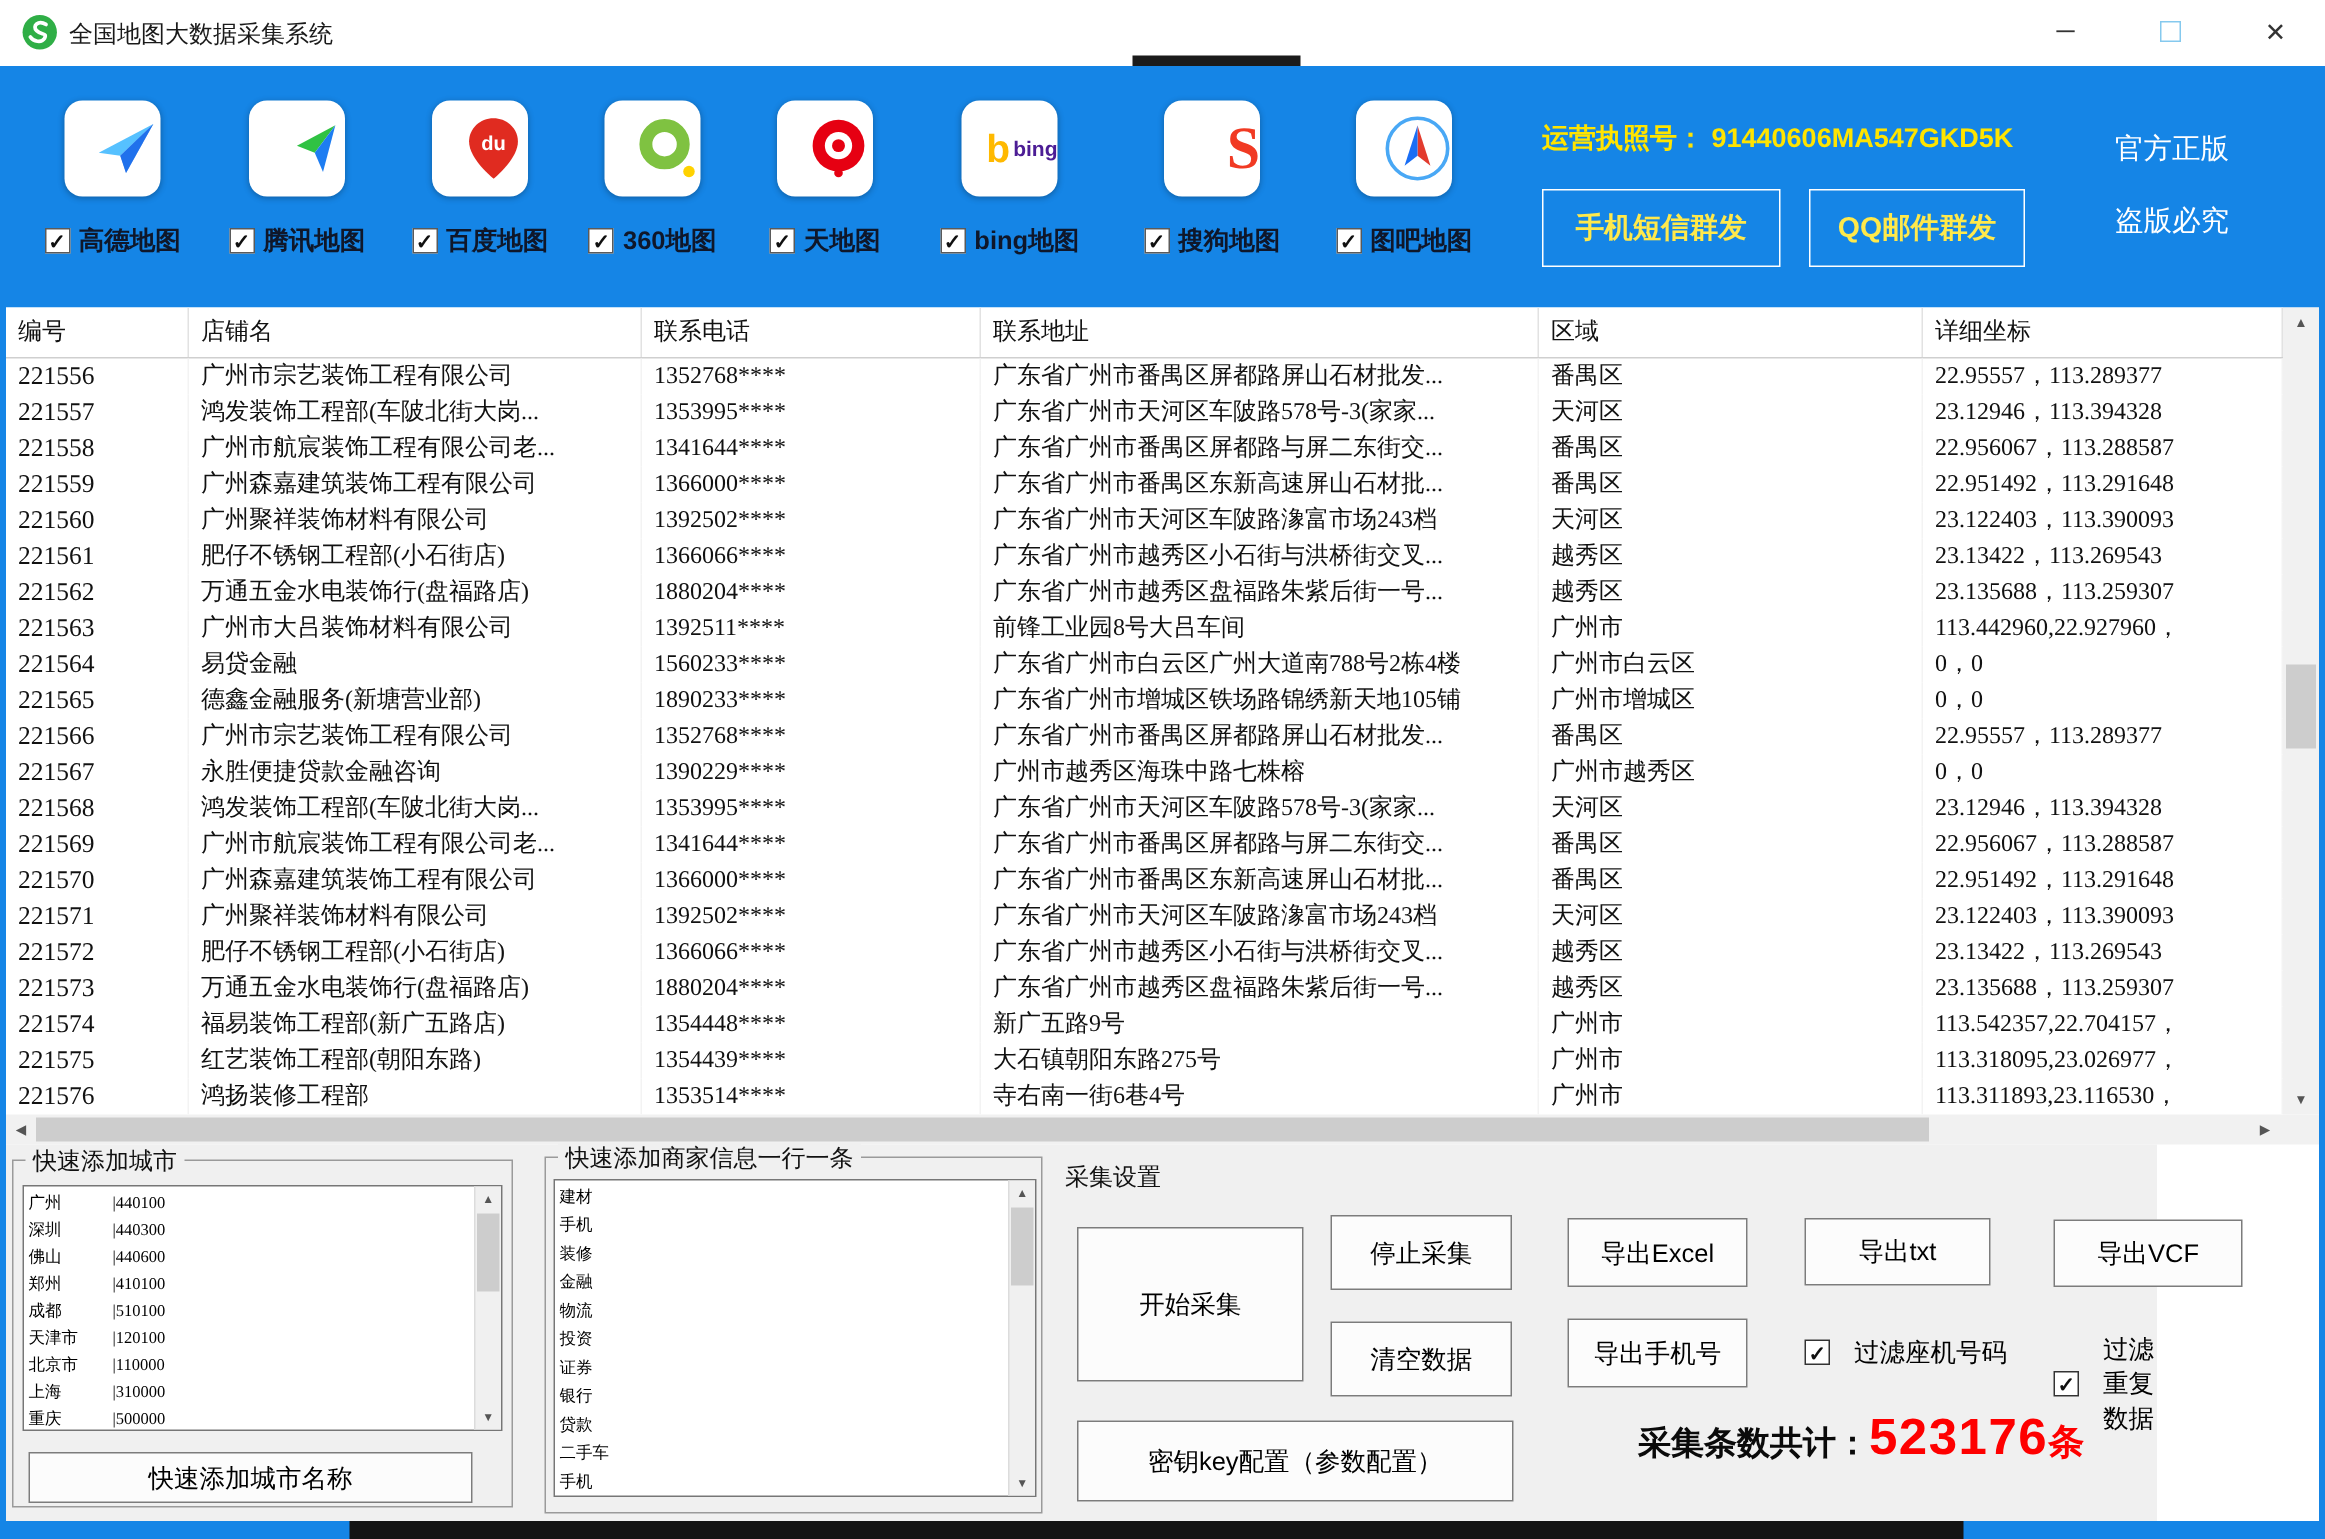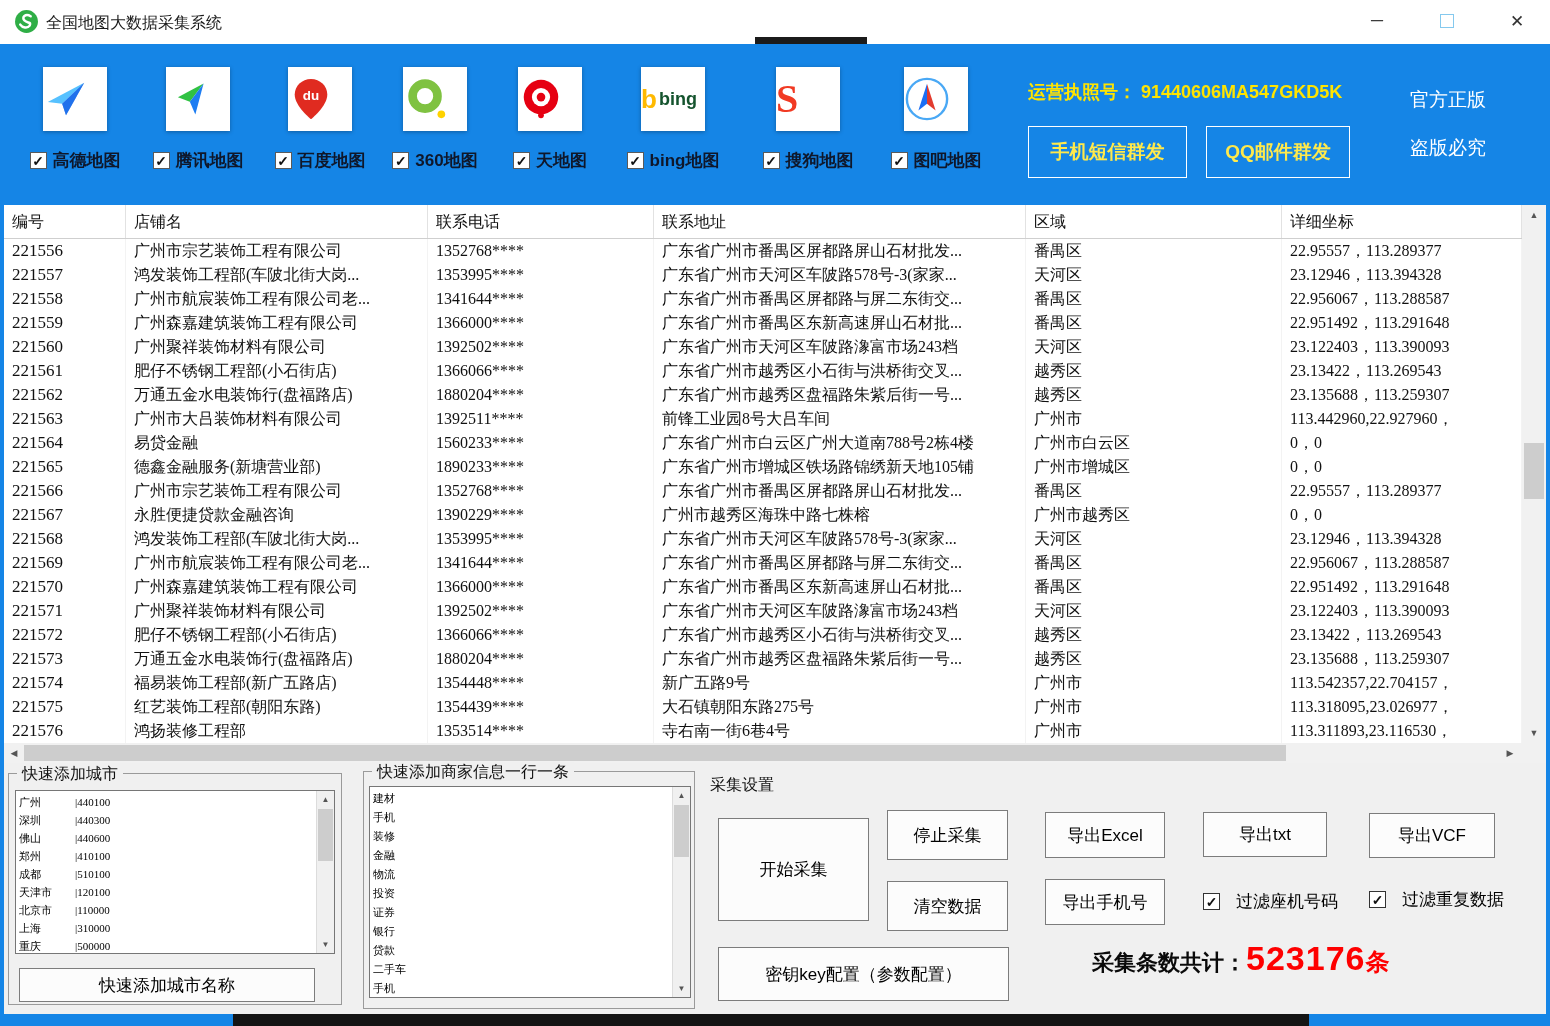--- a/index.html
+++ b/index.html
@@ -12,32 +12,32 @@
   .window-title{position:absolute;left:46px;top:13px;font-size:16px;color:#1a1a1a;white-space:nowrap}
   .win-btn{position:absolute;top:2px;width:46px;height:38px;display:flex;align-items:center;justify-content:center;font-size:17px;color:#333;cursor:pointer}
   .btn-min{right:150px}
   .btn-max{right:80px}
   .btn-close{right:10px}
   .max-box{width:14px;height:14px;border:1px solid #85c9ee}
 
   
   .header{position:absolute;left:0;top:44px;width:1550px;height:161px;background:#1585e6}
   .map-block{position:absolute;top:23px;width:122px;text-align:center}
-  .map-tile{width:64px;height:64px;background:#fff;border-radius:0;margin:0 auto;display:flex;align-items:center;justify-content:flex-start;box-shadow:0 1px 4px rgba(0,0,0,.3);overflow:hidden}
+  .map-tile{width:64px;height:64px;background:#fff;border-radius:12px;margin:0 auto;display:flex;align-items:center;justify-content:flex-end;box-shadow:0 1px 4px rgba(0,0,0,.3);overflow:hidden}
   .map-check{margin-top:18px;display:flex;align-items:center;justify-content:center;gap:6px}
   .cbx{width:17px;height:17px;background:#fff;border:1px solid #5a5a5a;display:inline-flex;align-items:center;justify-content:center;line-height:1;flex:none}
   .cbx.checked::after{content:"✓";font-size:14px;font-weight:bold;color:#101010}
   .map-label{color:#0f172a;font-size:17px;font-weight:bold;white-space:nowrap}
   .license{position:absolute;left:1028px;top:36px;color:#ffe400;font-size:18px;font-weight:bold;white-space:nowrap}
   .hdr-btn{position:absolute;top:82px;height:52px;border:1px solid #fff;background:transparent;color:#ffe94b;font-size:19px;font-weight:bold;display:flex;align-items:center;justify-content:center;cursor:pointer;white-space:nowrap}
   .sms-btn{left:1028px;width:159px}
   .qq-btn{left:1206px;width:144px}
   .official{position:absolute;left:1396px;top:32px;width:104px;text-align:center;color:#fff;font-size:19px;line-height:48px;white-space:nowrap}
   .bing-b{color:#ffb900;font-size:26px;font-weight:bold;margin-right:2px}
-  .bing-word{color:#14532d;font-size:18px;font-weight:bold}
+  .bing-word{color:#4c1d95;font-size:14px;font-weight:bold}
   .sogou-s{color:#f13a23;font-size:40px;font-weight:bold;font-family:"Liberation Serif",serif;line-height:1}
 
   
   .table-wrap{position:absolute;left:4px;top:205px;width:1518px;height:538px;background:#fff;font-family:"Liberation Serif",serif;overflow:hidden}
   .thead,.trow{display:grid;grid-template-columns:122px 302px 226px 372px 256px 1fr;white-space:nowrap}
   .thead{height:34px;line-height:34px;font-size:16px;border-bottom:1px solid #cfcfcf}
   .thead>div{padding-left:8px;border-right:1px solid #e2e2e2;overflow:hidden;cursor:default}
   .trow{height:24px;line-height:24px;font-size:16px}
   .trow>div{padding-left:8px;overflow:hidden;border-right:1px solid #f3f3f3}
   .trow>div:first-child{font-size:17px}
@@ -52,21 +52,21 @@
   .hscroll{position:absolute;left:4px;top:743px;width:1518px;height:20px;background:#f1f1f1}
   .harrow{position:absolute;top:0;width:20px;height:20px;display:flex;align-items:center;justify-content:center;font-size:9px;color:#555;cursor:pointer}
   .harrow.left{left:0}
   .harrow.left::after{content:"◀"}
   .harrow.right{left:1496px}
   .harrow.right::after{content:"▶"}
   .hthumb{position:absolute;left:20px;top:2px;width:1262px;height:16px;background:#cdcdcd;cursor:pointer}
   .scroll-corner{position:absolute;left:1522px;top:743px;width:24px;height:20px;background:#f1f1f1}
 
   
-  .bottom{position:absolute;left:4px;top:763px;width:1542px;height:251px;background:#f0f0f0}
+  .bottom{position:absolute;left:4px;top:763px;width:1434px;height:251px;background:#f0f0f0}
   .groupbox{position:absolute;border:1px solid #9a9a9a}
   .gb-title{position:absolute;top:-10px;left:8px;background:#f0f0f0;padding:0 5px;font-size:16px;color:#111;white-space:nowrap}
   .listbox{position:absolute;background:#fff;border:1px solid #767676}
   .list-items{position:absolute;left:3px;top:2px;right:20px;bottom:1px;overflow:hidden;font-family:"Liberation Serif",serif;font-size:11px;color:#000}
   .city-item{height:18px;line-height:18px;display:flex;cursor:default}
   .city-name{width:56px;flex:none}
   .merch-item{height:19px;line-height:19px;cursor:default}
   .lb-scroll{position:absolute;top:0;right:0;bottom:0;width:18px;background:#f0f0f0;border-left:1px solid #dcdcdc}
   .lb-arrow{position:absolute;left:0;width:17px;height:17px;display:flex;align-items:center;justify-content:center;font-size:8px;color:#555;cursor:pointer}
   .lb-arrow.up{top:0}

